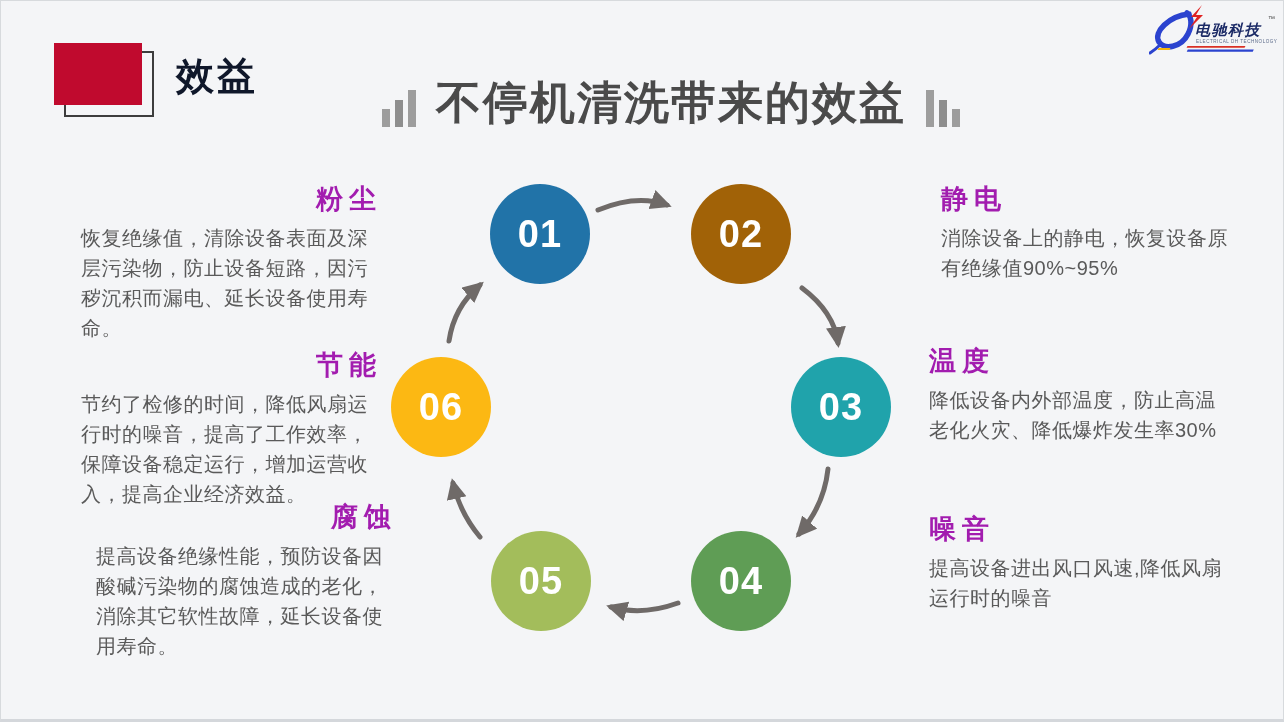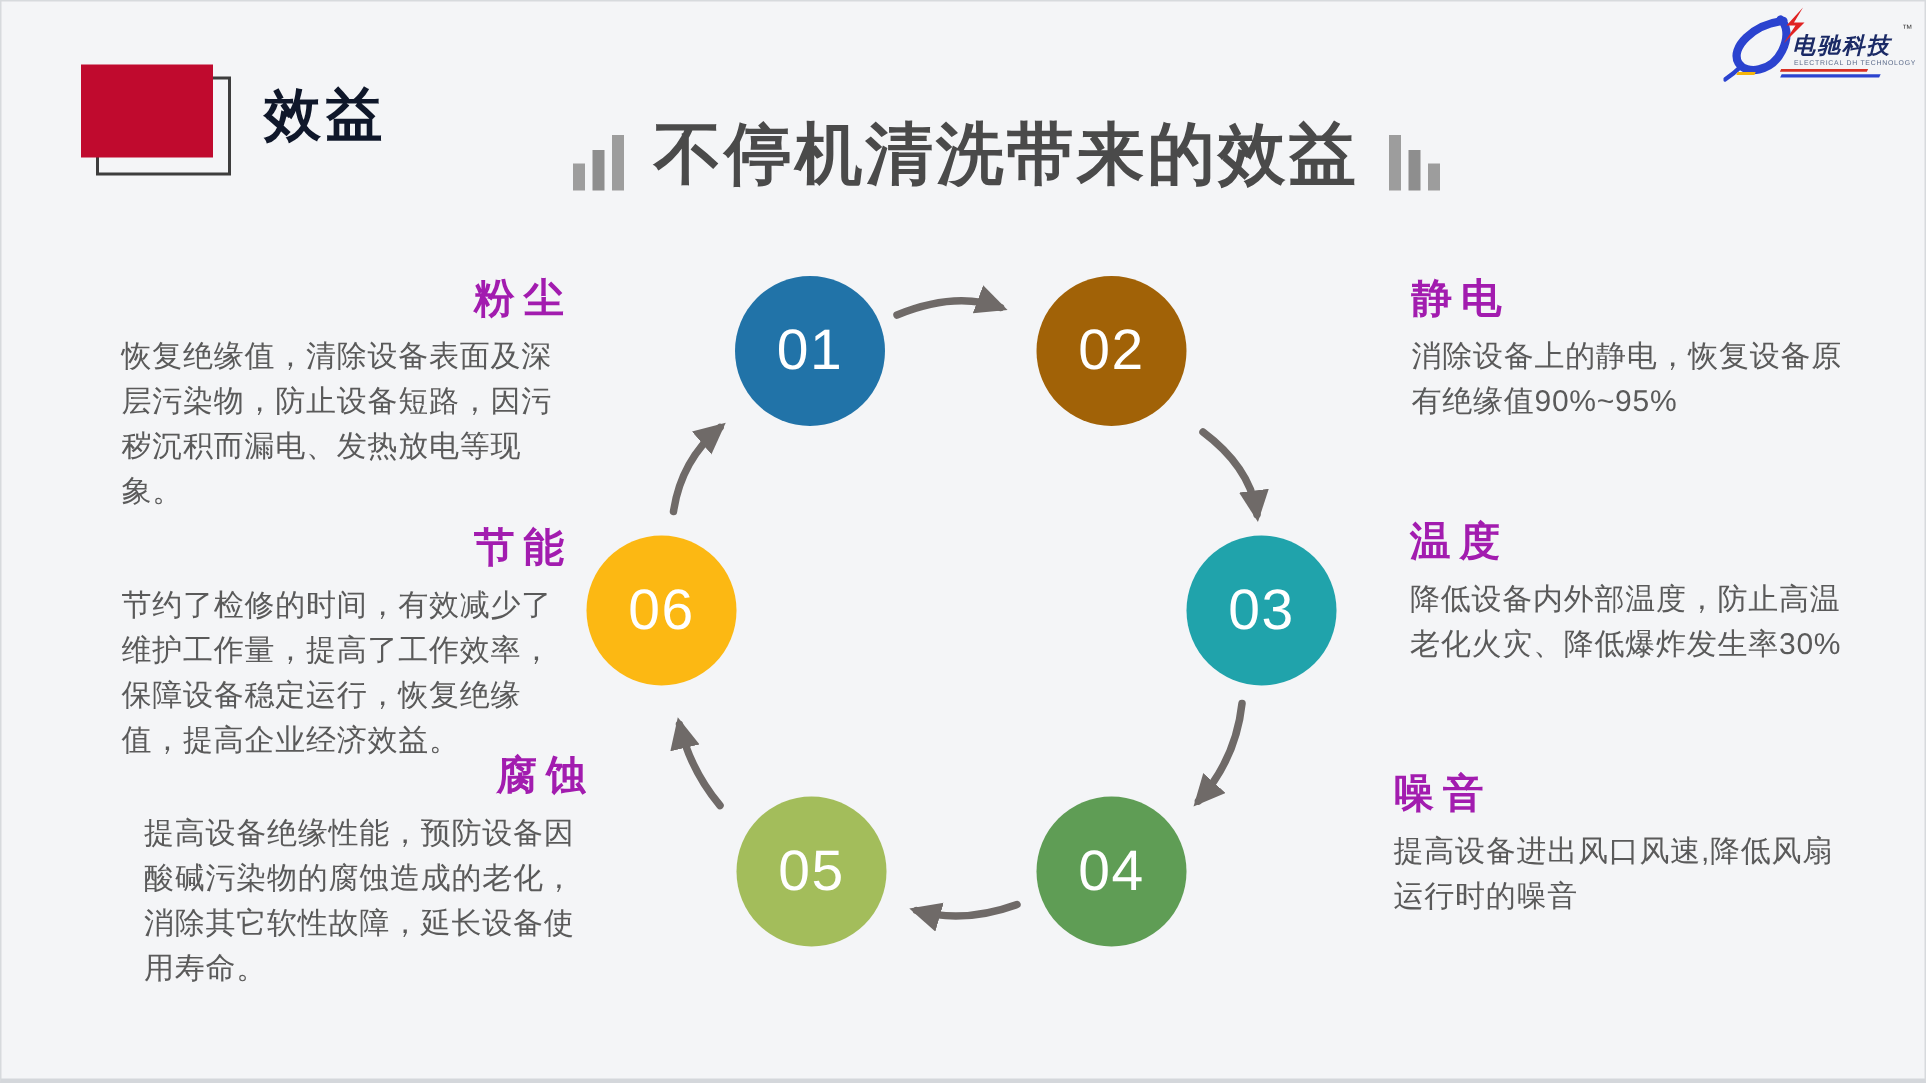--- a/index.html
+++ b/index.html
@@ -28,27 +28,27 @@
   .logo{position:absolute;right:6px;top:3px;width:128px;height:56px;}
   
   .benefit{position:absolute;width:305px;}
   .benefit h3{margin:0;font-size:27px;font-weight:700;color:#a21caf;letter-spacing:6px;line-height:32px;}
   .benefit p{margin:8px 0 0 0;font-size:20px;line-height:30px;color:#5a5a5a;letter-spacing:0.5px;}
   .benefit.align-right h3{text-align:right;padding-right:4px;}
   .pos-dust{left:80px;top:182px;}
   .pos-energy{left:80px;top:348px;}
   .pos-corrosion{left:80px;top:500px;margin-left:15px;}
   .pos-static{left:928px;top:182px;margin-left:12px;}
-  .pos-temp{left:928px;top:344px;margin-left:11px;}
+  .pos-temp{left:928px;top:344px;}
   .pos-noise{left:928px;top:512px;}
   
   .step-circle{
     position:absolute;width:100px;height:100px;border-radius:50%;
     display:flex;align-items:center;justify-content:center;
-    color:#ffffff;font-size:38px;font-weight:400;letter-spacing:1px;
+    color:#ffffff;font-size:38px;font-weight:700;letter-spacing:1px;
   }
   .c1{left:489px;top:183px;}
   .c2{left:690px;top:183px;}
   .c3{left:790px;top:356px;}
   .c4{left:690px;top:530px;}
   .c5{left:490px;top:530px;}
   .c6{left:390px;top:356px;}
   .arrows{position:absolute;left:0;top:0;width:1284px;height:722px;pointer-events:none;}
 </style>
 </head>
@@ -85,25 +85,25 @@
       <text x="119" y="17" font-size="7" fill="#444" font-family="'Liberation Sans',sans-serif">™</text>
       <text x="47" y="39" font-size="4.6" fill="#5c6b8a" letter-spacing="0.5" font-family="'Liberation Sans',sans-serif">ELECTRICAL DH TECHNOLOGY</text>
       <rect x="30" y="44" width="12" height="2" fill="#f5b50a" transform="skewX(-25)"></rect>
       <rect x="58" y="42" width="58" height="1.8" fill="#d93025" transform="skewX(-25)"></rect>
       <rect x="60" y="45.5" width="66" height="2.2" fill="#2b43cf" transform="skewX(-25)"></rect>
     </svg>
   </div>
 
   <div class="benefit align-right pos-dust">
     <h3>粉尘</h3>
-    <p>恢复绝缘值，清除设备表面及深层污染物，防止设备短路，因污秽沉积而漏电、发热放电等现象。</p>
+    <p>恢复绝缘值，清除设备表面及深层污染物，防止设备短路，因污秽沉积而漏电、延长设备使用寿命。</p>
   </div>
   <div class="benefit align-right pos-energy">
     <h3>节能</h3>
-    <p>节约了检修的时间，有效减少了维护工作量，提高了工作效率，保障设备稳定运行，恢复绝缘值，提高企业经济效益。</p>
+    <p>节约了检修的时间，降低风扇运行时的噪音，提高了工作效率，保障设备稳定运行，增加运营收入，提高企业经济效益。</p>
   </div>
   <div class="benefit align-right pos-corrosion">
     <h3>腐蚀</h3>
     <p>提高设备绝缘性能，预防设备因酸碱污染物的腐蚀造成的老化，消除其它软性故障，延长设备使用寿命。</p>
   </div>
 
   <div class="benefit pos-static">
     <h3>静电</h3>
     <p>消除设备上的静电，恢复设备原有绝缘值90%~95%</p>
   </div>

